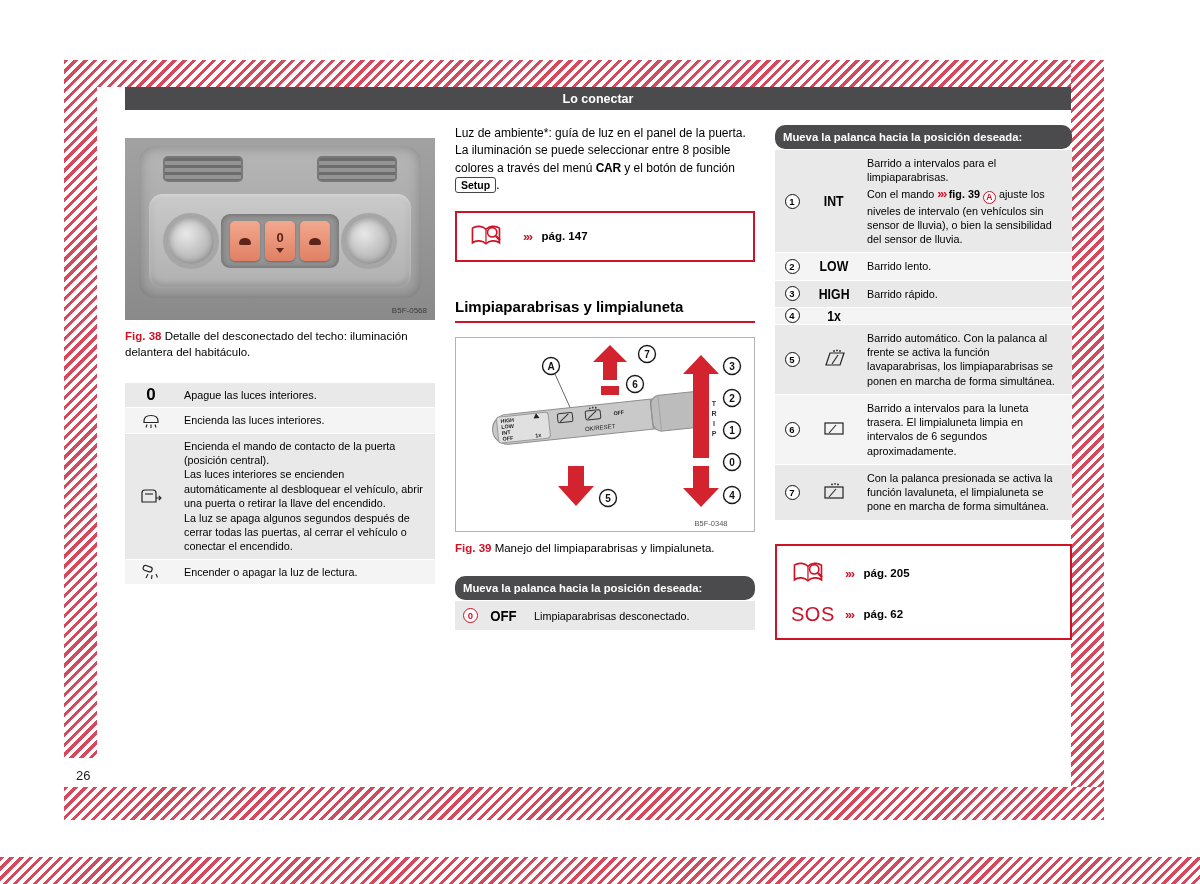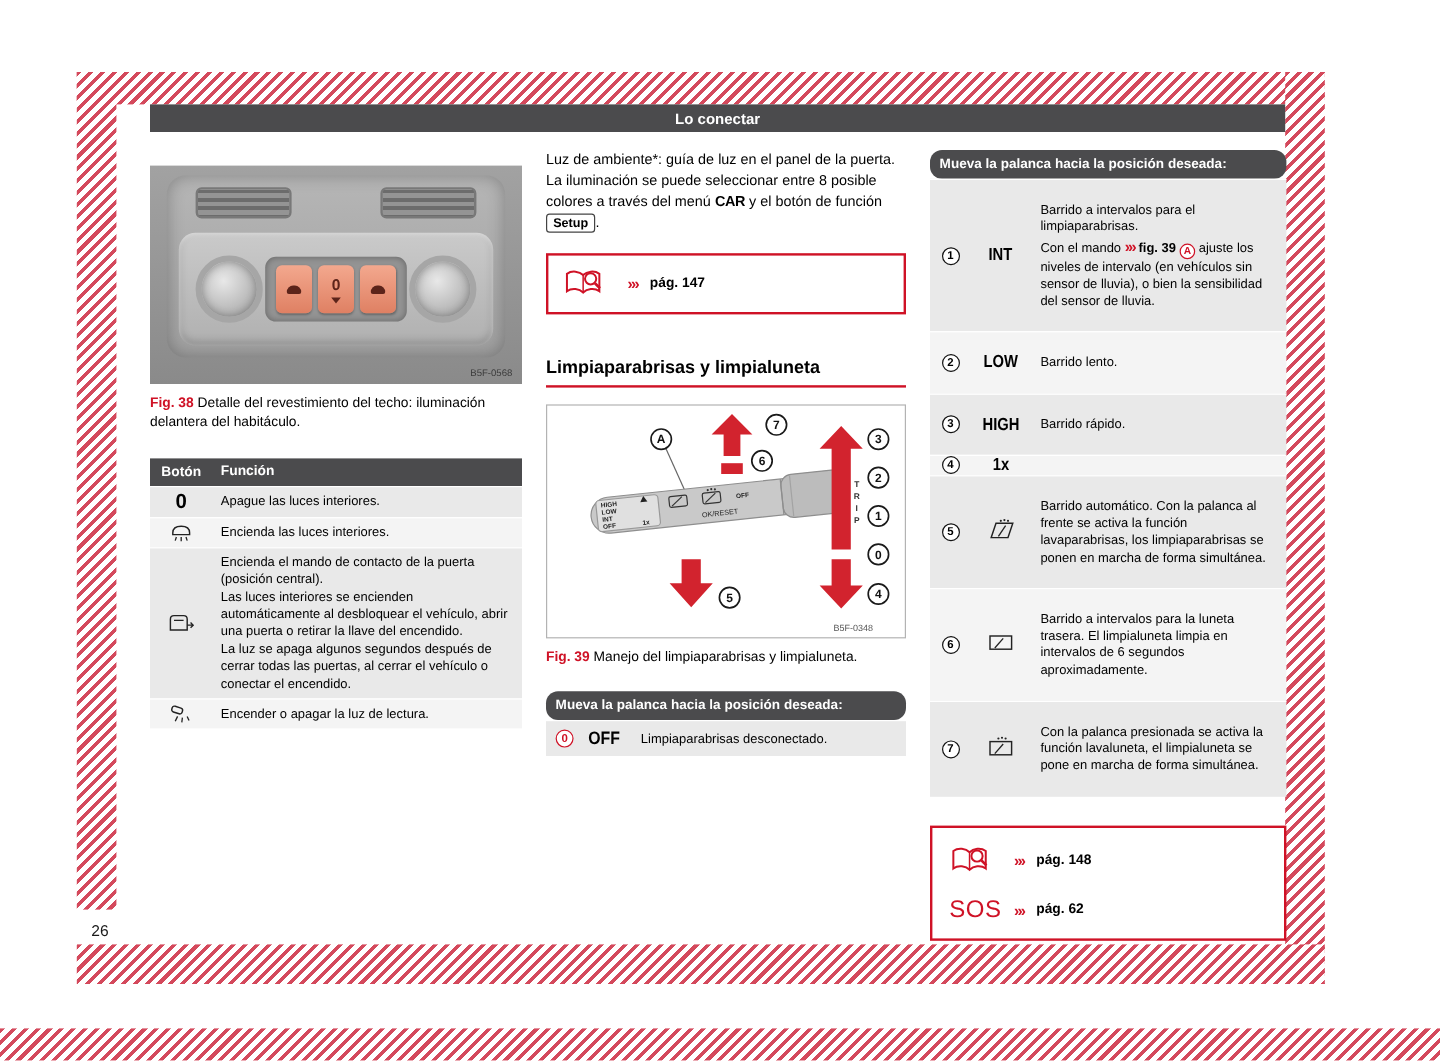--- a/index.html
+++ b/index.html
@@ -82,21 +82,21 @@
   .cnum { display:inline-flex; width:15px; height:15px; border:1.4px solid #111; border-radius:50%;
           align-items:center; justify-content:center; font-size:9.5px; font-weight:bold; background:#fff; flex:none; }
   .cnum.red { border-color:#cf1226; color:#cf1226; }
   .cnum.inline { width:13px; height:13px; font-size:8.5px; vertical-align:-2px; }
 
   
   .w-row { display:flex; align-items:center; border-top:1px solid #fff; }
   .w-num { width:34px; flex:none; display:flex; justify-content:center; }
   .w-sym { width:50px; flex:none; text-align:center; font-weight:bold; font-size:14.5px; }
   .w-sym .cond { display:inline-block; transform:scaleX(.85); }
-  .w-text { flex:1; padding:18px 8px; font-size:10.8px; line-height:1.32; white-space:pre-line; }
+  .w-text { flex:1; padding:6px 8px; font-size:10.8px; line-height:1.32; white-space:pre-line; }
   .ref-bold { font-weight:bold; }
   .sos-box { margin-top:24px; display:block; padding:14px 14px 12px; }
   .ref-line { display:flex; align-items:center; gap:10px; }
   .ref-line + .ref-line { margin-top:16px; }
   .sos-label { color:#cf1226; font-weight:normal; font-size:20px; letter-spacing:.5px; width:44px; flex:none; }
   .book-cell { width:44px; flex:none; display:flex; }
 
   .icon-draw { display:block; }
 </style>
 </head>
@@ -135,27 +135,23 @@
             <div class="rbtn">
               <span class="dome-glyph"></span>
             </div>
           </div>
           <div class="lamp"></div>
         </div>
       </div>
       <div class="fig-code">B5F-0568</div>
     </div>
 
-    <p class="caption"><b class="fig-label">Fig. 38</b> <span>Detalle del revestimiento del techo: iluminación delantera del habitáculo.</span></p>
+    <p class="caption"><b class="fig-label">Fig. 38</b> <span>Detalle del desconectado del techo: iluminación delantera del habitáculo.</span></p>
 
     <div class="btn-table">
-      <div class="t-head">
-        <div class="t-c1">Botón</div>
-        <div class="t-c2">Función</div>
-      </div>
       <div class="t-row g0">
         <div class="t-c1 sym-zero">0</div>
         <div class="t-c2">Apague las luces interiores.</div>
       </div>
       <div class="t-row g1">
         <div class="t-c1">
           <svg class="icon-draw" width="24" height="16" viewBox="0 0 24 16">
             <path d="M5,8 Q5,2.5 12,2.5 Q19,2.5 19,8 L19,9.5 L5,9.5 Z" fill="none" stroke="#222" stroke-width="1.2"></path>
             <line x1="8" y1="11.5" x2="7" y2="14.5" stroke="#222" stroke-width="1.1"></line>
             <line x1="12" y1="11.5" x2="12" y2="15" stroke="#222" stroke-width="1.1"></line>
@@ -366,21 +362,21 @@
       <div class="ref-line">
         <span class="book-cell">
           <svg width="36" height="27" viewBox="0 0 34 26">
             <path d="M3,5 C7,2 13,3 16,6 C19,3 25,2 29,5 L29,19 C25,16 19,17 16,20 C13,17 7,16 3,19 Z" fill="none" stroke="#cf1226" stroke-width="1.6"></path>
             <line x1="16" y1="6" x2="16" y2="20" stroke="#cf1226" stroke-width="1.2"></line>
             <circle cx="22" cy="9" r="4.5" fill="#fff" stroke="#cf1226" stroke-width="1.6"></circle>
             <line x1="25.5" y1="12.5" x2="29.5" y2="16.5" stroke="#cf1226" stroke-width="2.2"></line>
           </svg>
         </span>
         <span class="arrows">›››</span>
-        <span class="pageref">pág. 148</span>
+        <span class="pageref">pág. 205</span>
       </div>
       <div class="ref-line">
         <span class="sos-label">SOS</span>
         <span class="arrows">›››</span>
         <span class="pageref">pág. 62</span>
       </div>
     </div>
   </div>
 
 </div>

